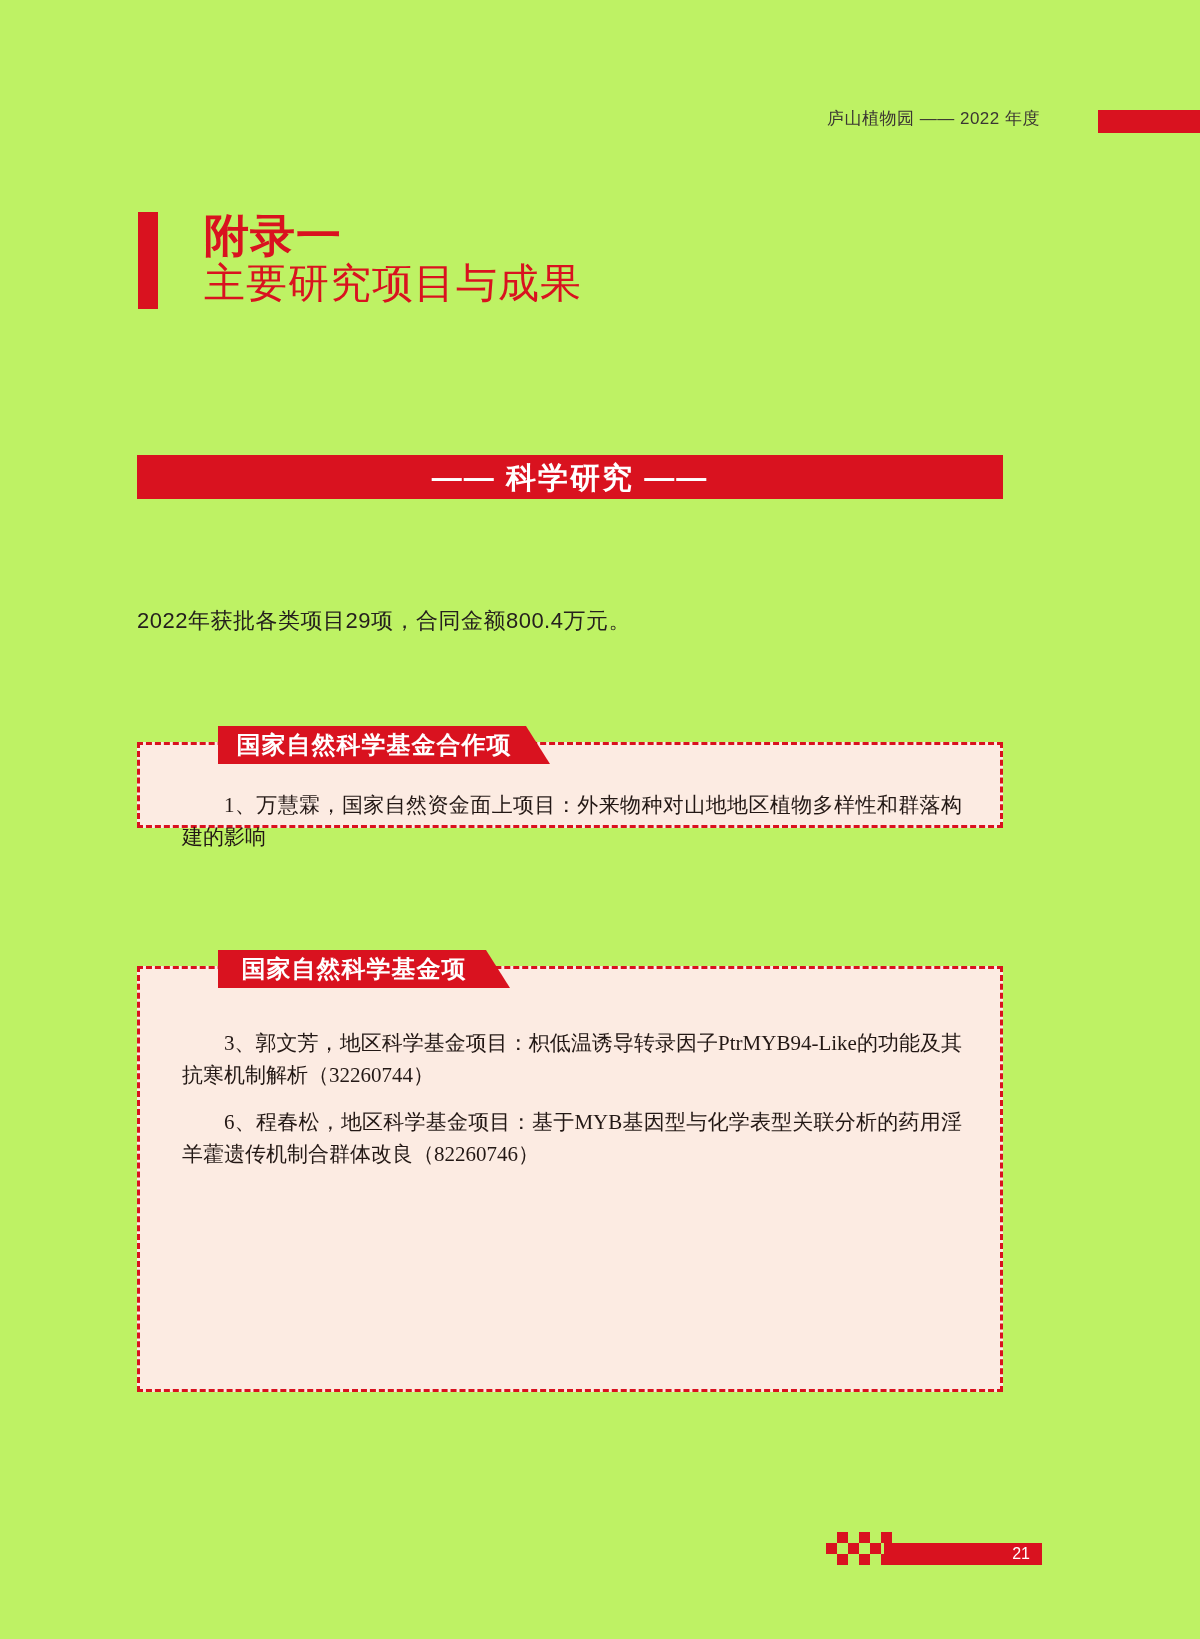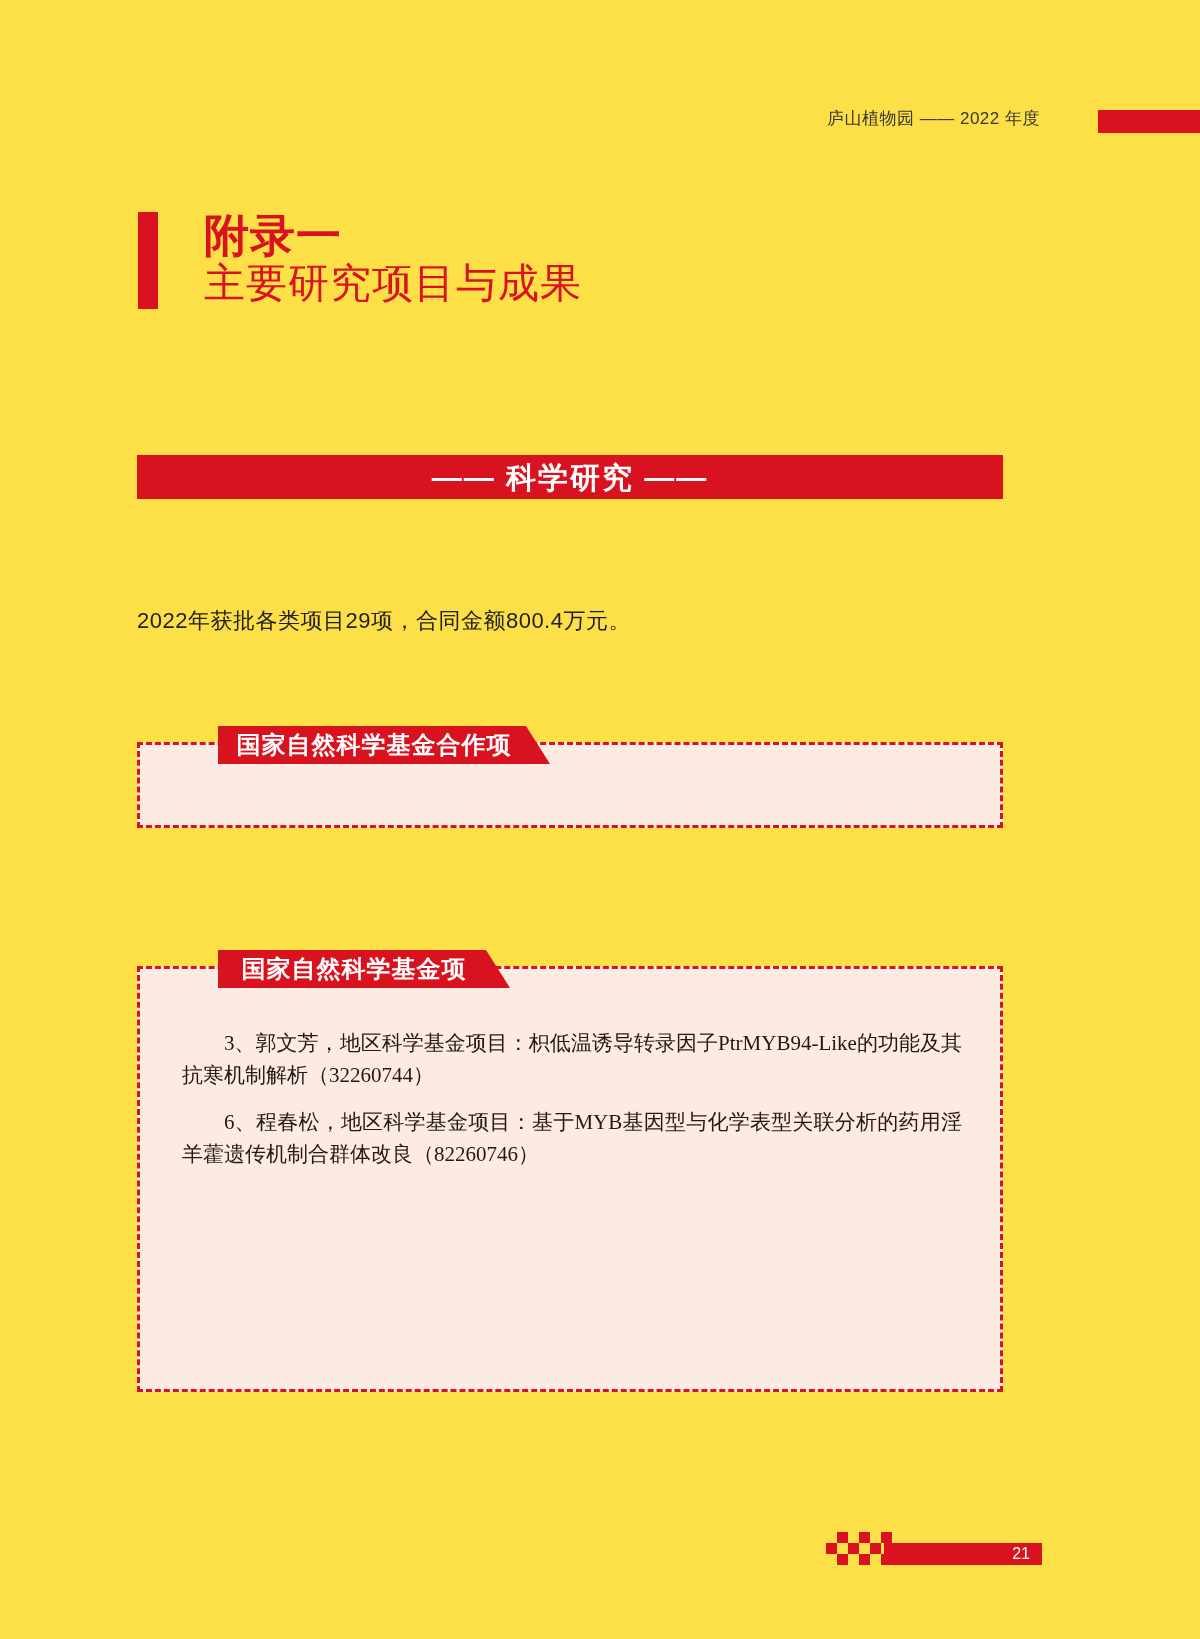--- a/index.html
+++ b/index.html
@@ -4,21 +4,21 @@
 <style>
   :root{
     --red:#d9121f;
     --box-bg:#fcebe2;
     --ink:#231815;
   }
   html,body{margin:0;padding:0;background:#ffffff;}
   .page{
     position:relative;
     width:1200px;height:1639px;
-    background:#fde047;
+    background:#bef264;
     overflow:hidden;
     font-family:"Liberation Sans", sans-serif;
   }
   
   .header-text{
     position:absolute;top:107px;right:160px;
     font-size:17px;color:#3a3532;letter-spacing:.5px;
   }
   .header-bar{
     position:absolute;top:110px;right:0;
@@ -113,20 +113,21 @@
   <div class="banner">
     <span>—— 科学研究 ——</span>
   </div>
 
   <p class="intro">2022年获批各类项目29项，合同金额800.4万元。</p>
 
   <div class="dash-box box1">
     <div class="tag tag1">
       <span>国家自然科学基金合作项目</span>
     </div>
+    <p class="box-item">1、万慧霖，国家自然资金面上项目：外来物种对山地地区植物多样性和群落构建的影响</p>
   </div>
 
   <div class="dash-box box2">
     <div class="tag tag2">
       <span>国家自然科学基金项目</span>
     </div>
     <p class="box-item">3、郭文芳，地区科学基金项目：枳低温诱导转录因子PtrMYB94-Like的功能及其抗寒机制解析（32260744）</p>
     <p class="box-item">6、程春松，地区科学基金项目：基于MYB基因型与化学表型关联分析的药用淫羊藿遗传机制合群体改良（82260746）</p>
   </div>
 

